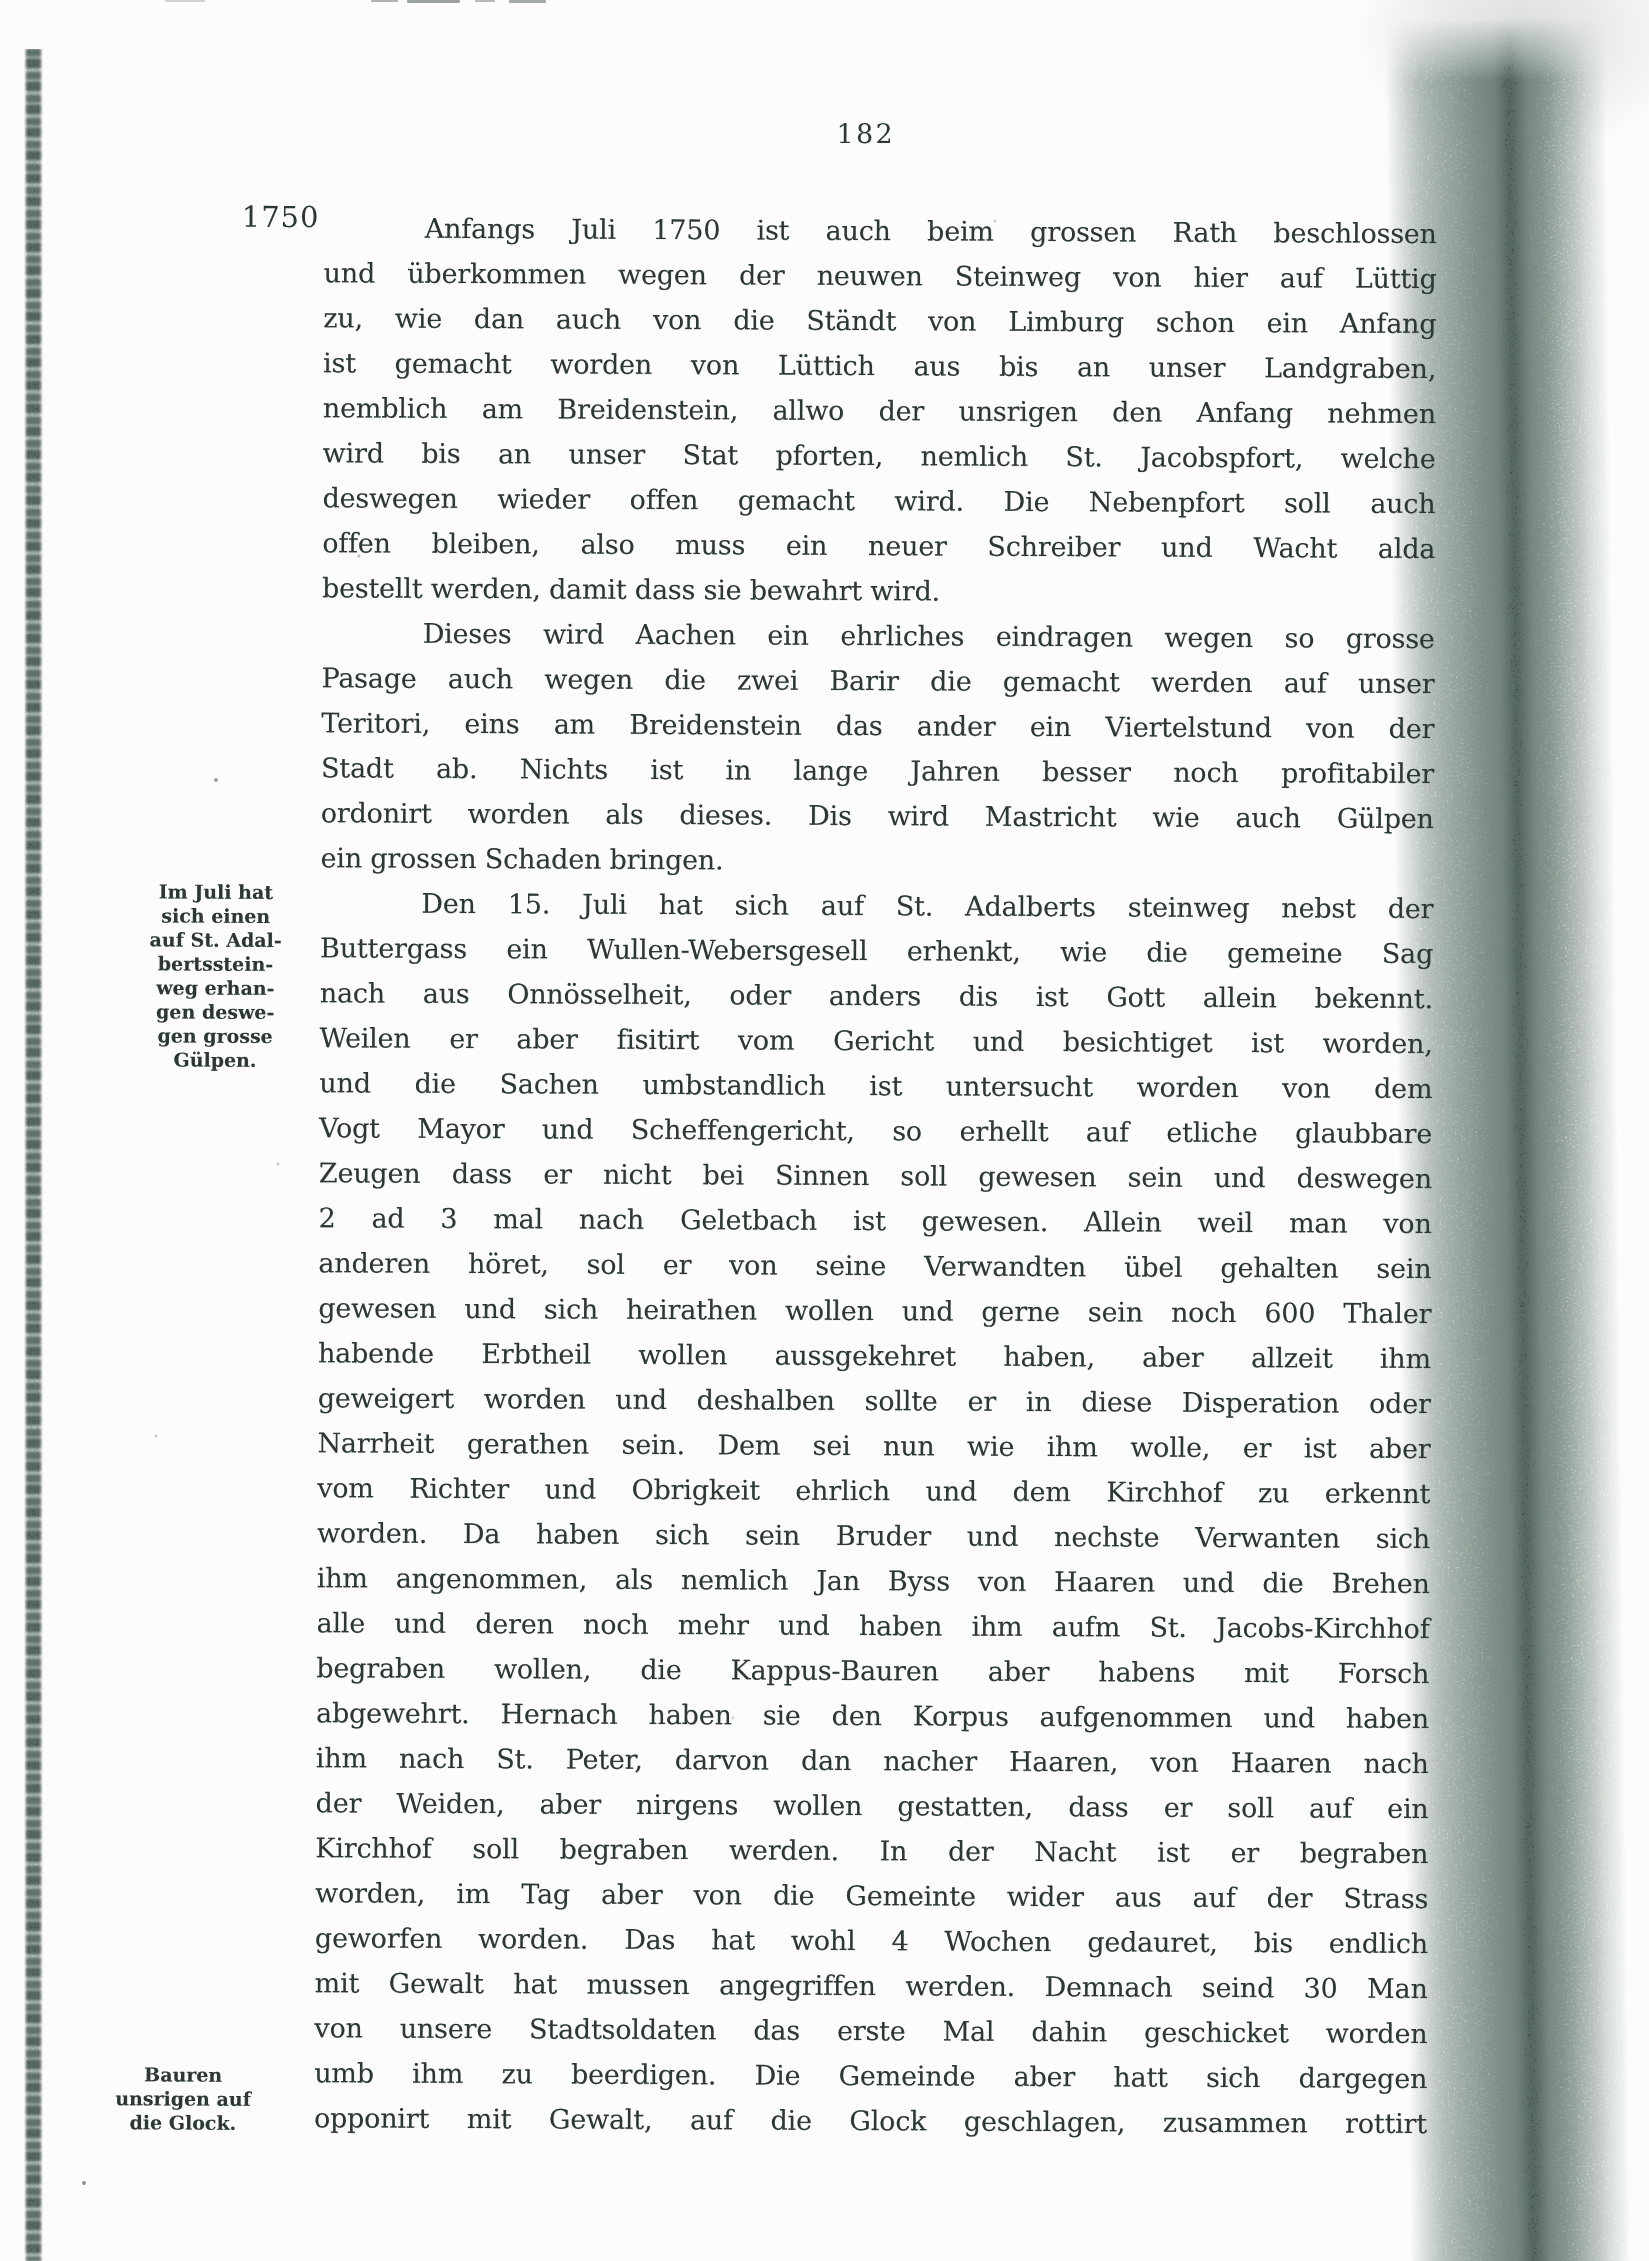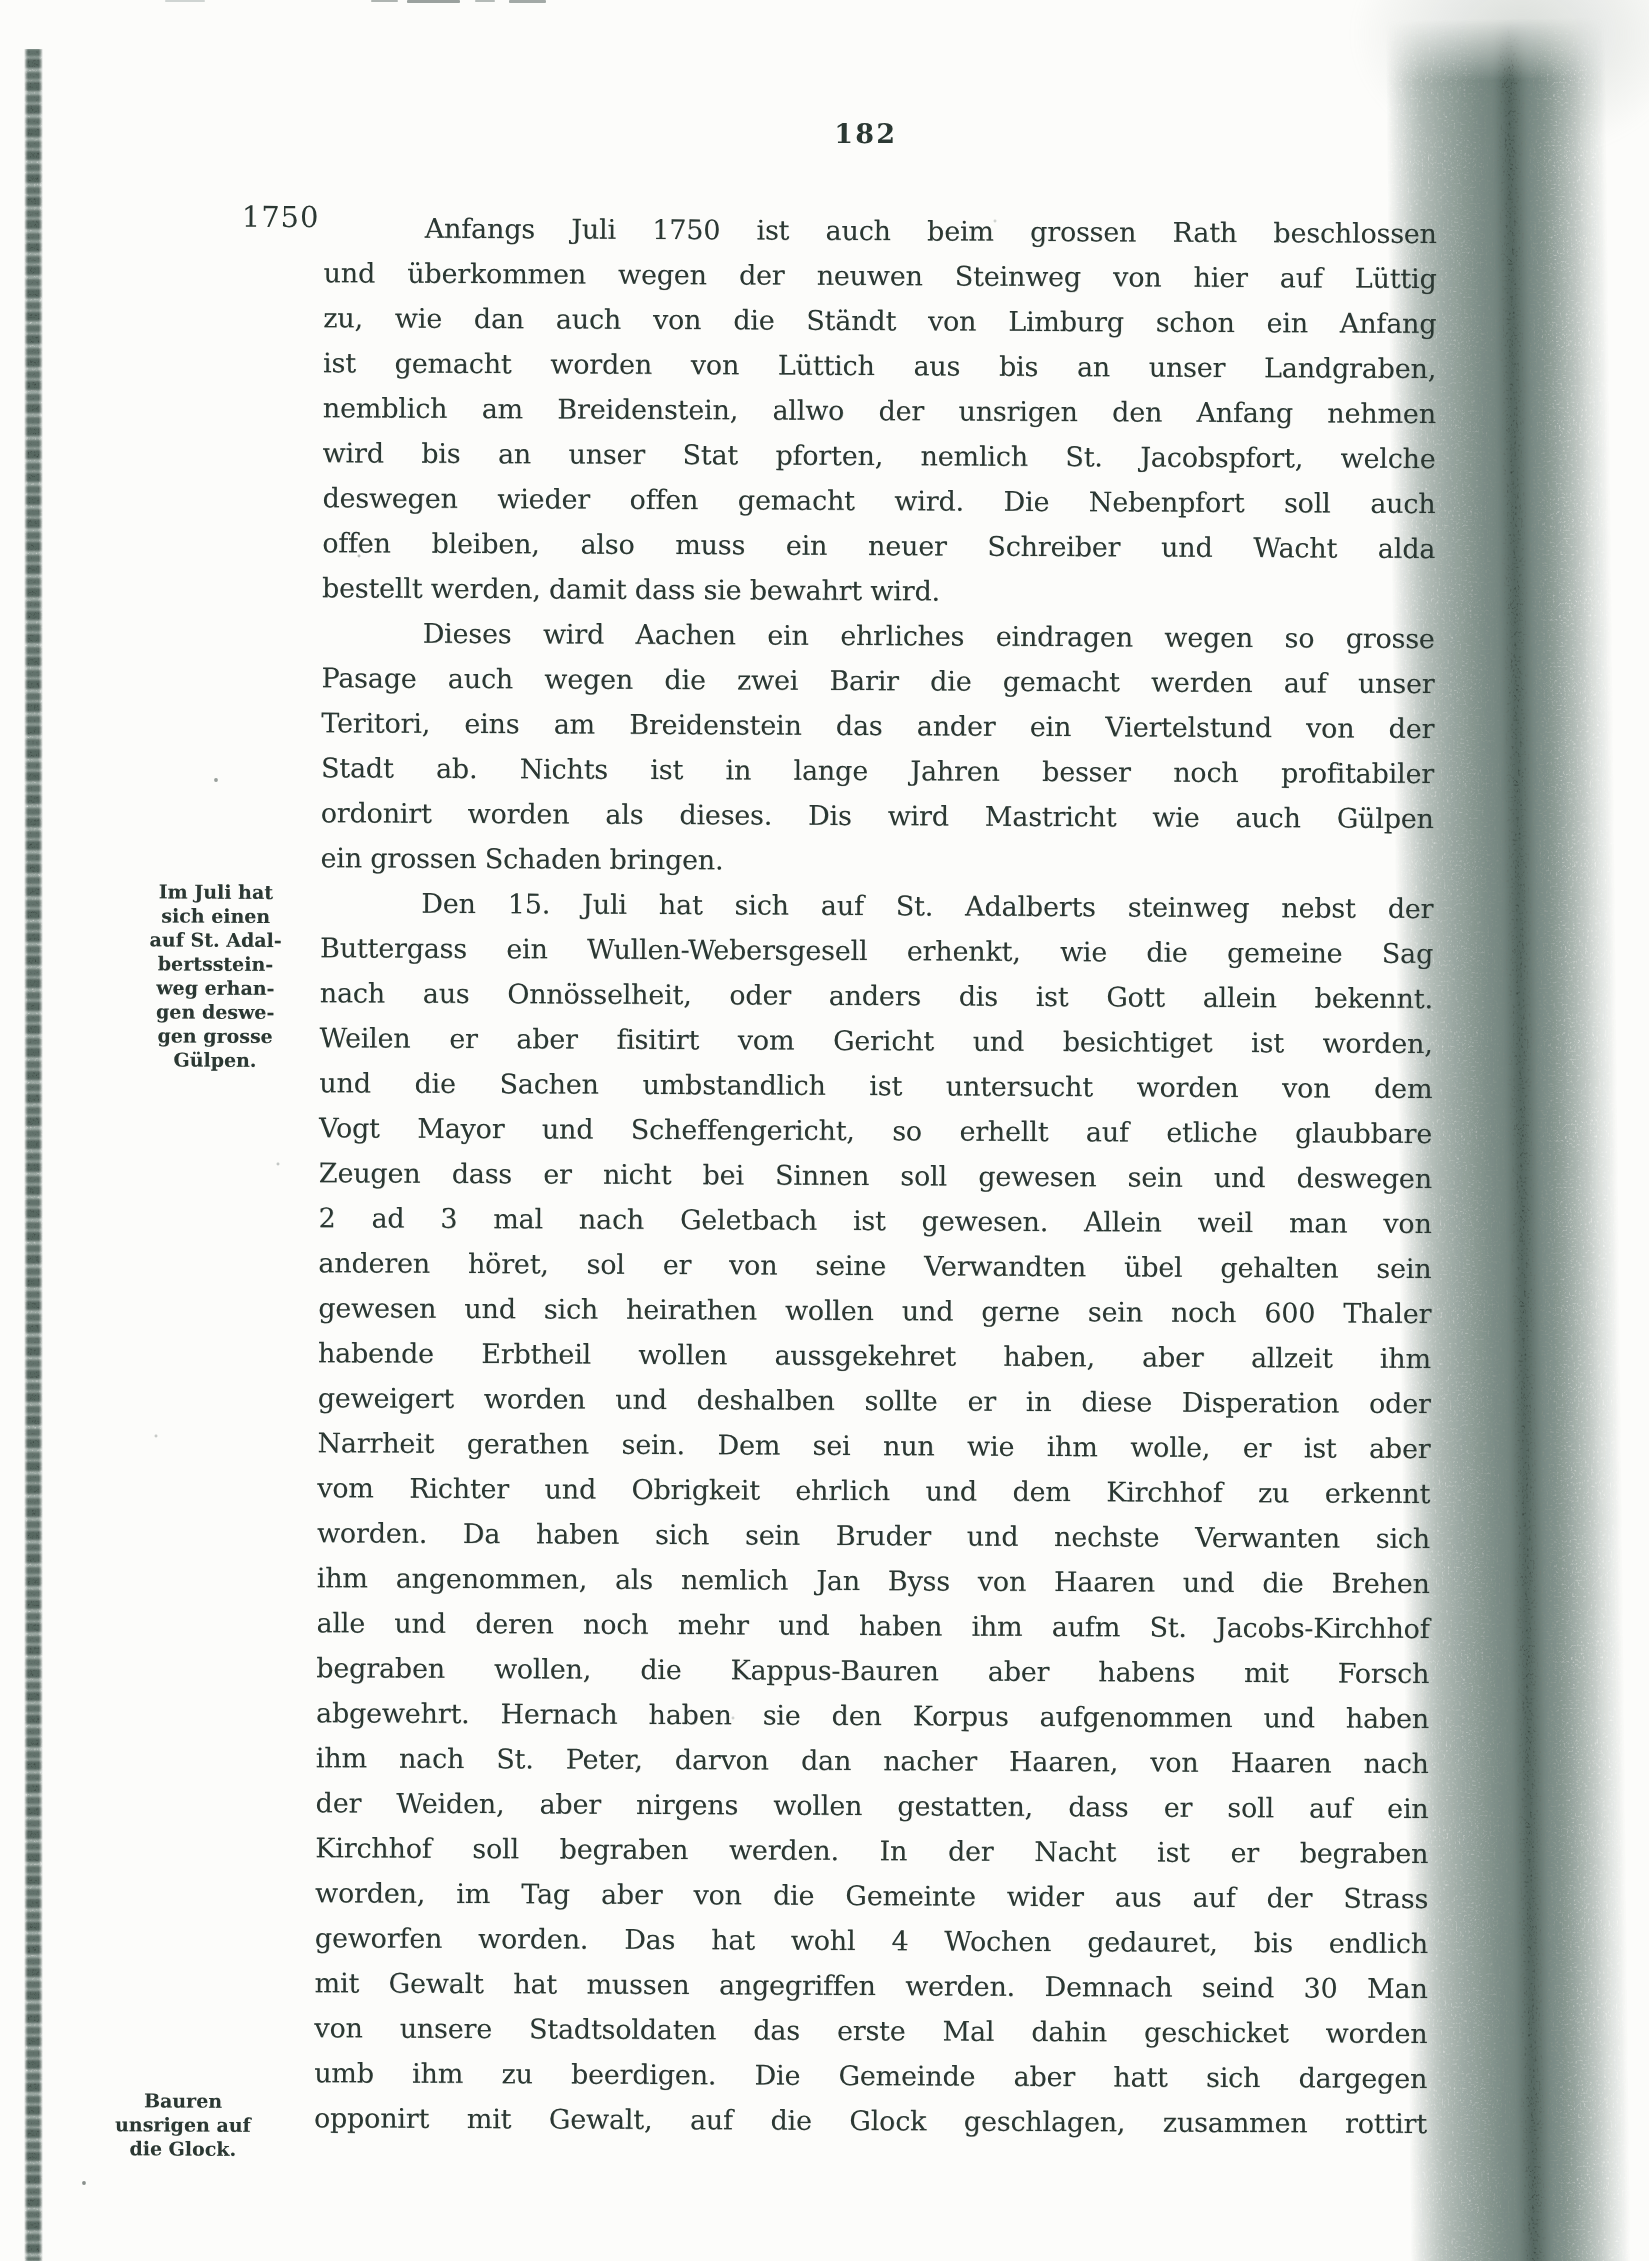--- a/index.html
+++ b/index.html
@@ -8,21 +8,21 @@
     width:1649px;height:2261px;
     background:#fcfcfa;
     overflow:hidden;
     font-family:"DejaVu Serif","Liberation Serif",serif;
     color:#2b3833;
   }
   
   .ink{position:absolute;inset:0;transform:rotate(0.3deg);transform-origin:281px 197px;}
   .page-number{
     position:absolute;top:115px;left:795px;width:141px;
-    text-align:center;font-size:27px;letter-spacing:2.3px;font-weight:bold;
+    text-align:center;font-size:27px;letter-spacing:2.3px;
   }
   .year{
     position:absolute;top:200px;left:242px;
     font-size:29px;font-weight:400;letter-spacing:0.9px;
   }
   .text-block{position:absolute;left:324px;top:205px;width:1113px;}
   .line{
     height:45px;line-height:45px;font-size:27px;letter-spacing:-0.2px;
     text-align:justify;text-align-last:justify;
     text-shadow:0.3px 0.3px 0.3px rgba(43,56,51,0.32);
@@ -30,21 +30,21 @@
   }
   .line.pe{text-align-last:left;}
   .line.ind{text-indent:101px;}
   .mnote{
     position:absolute;text-align:center;
     font-size:19px;line-height:24px;font-weight:700;
     text-shadow:0.2px 0.2px 0.3px rgba(43,56,51,0.3);
   }
   .mnote-1{left:141px;top:434px;width:161px;}
   .mnote-2{left:137px;top:880px;width:165px;}
-  .mnote-3{left:118px;top:2063px;width:150px;margin-top:26px;}
+  .mnote-3{left:118px;top:2063px;width:150px;}
 
   
   .strip-left{position:absolute;left:23.5px;top:49px;width:19.7px;height:2212px;}
   .strip-left .core{
     position:absolute;inset:0;
     background:repeating-linear-gradient(180deg,
       rgba(62,75,70,0.88) 0px 6.6px,
       rgba(108,120,115,0.55) 6.6px 10.3px,
       rgba(48,61,56,0.92) 10.3px 19px,
       rgba(132,142,138,0.38) 19px 23px);

